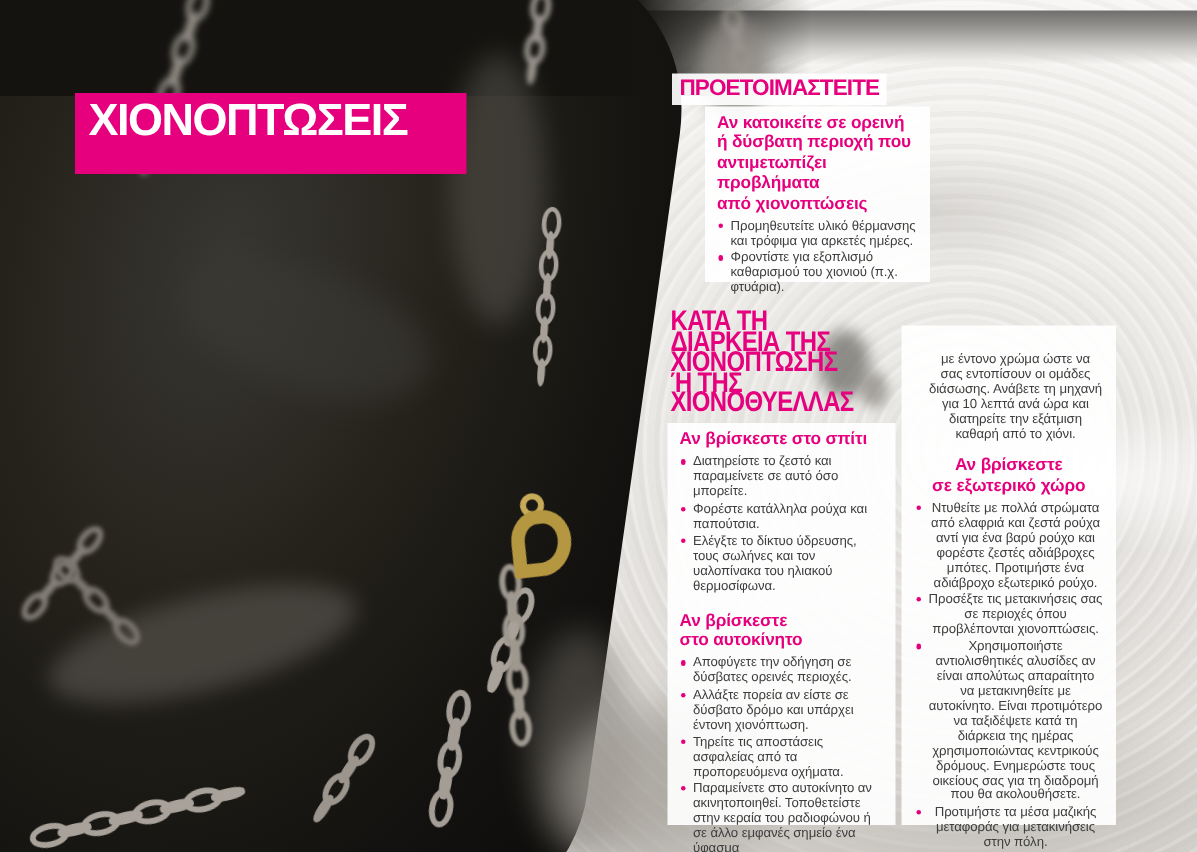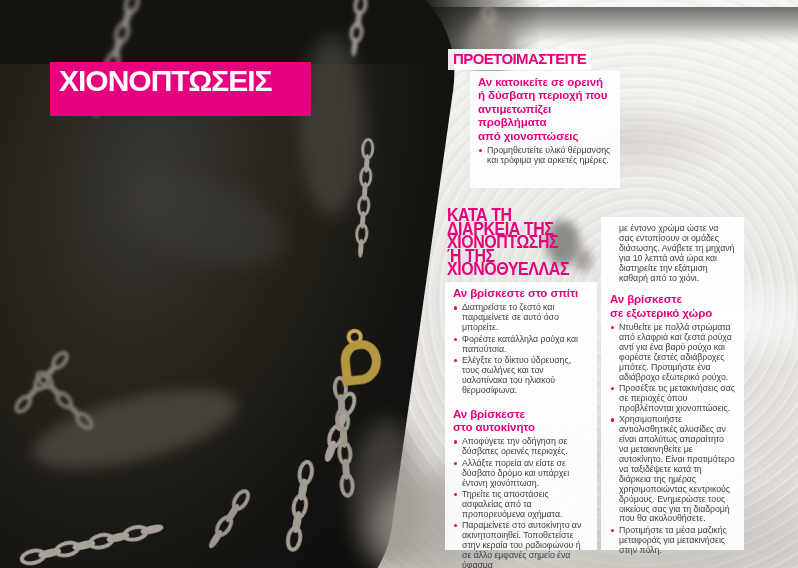--- a/index.html
+++ b/index.html
@@ -51,21 +51,21 @@
     padding:3px 0 0 9px;box-sizing:border-box;line-height:1.05;
   }
   
   .wbox{position:absolute;background:rgba(255,255,255,.92);box-sizing:border-box;}
   .h-strip{
     left:448px;top:49px;padding:2px 5px 3px 5px;
     color:var(--accent);font-size:15px;font-weight:bold;letter-spacing:-.6px;line-height:1.05;
   }
   .box-prepare{left:448px;top:71px;width:150px;height:117px;padding:5px 8px;margin-left:22px;}
   .box-during{left:445px;top:282px;width:152px;height:268px;padding:5px 8px;}
-  .box-right{left:601px;top:217px;width:143px;height:333px;padding:7px 9px;}
+  .box-right{left:601px;top:217px;width:143px;height:333px;padding:18px 9px;text-align:center;}
   .big-head{
     position:absolute;left:447px;top:208px;width:190px;
     color:var(--accent);font-size:19px;font-weight:bold;line-height:13.6px;
     letter-spacing:-.5px;white-space:pre-line;
     transform:scaleX(.84);transform-origin:top left;
   }
   .sub-head{
     color:var(--accent);font-size:11.5px;font-weight:bold;line-height:13.4px;
     white-space:pre-line;margin:0 0 3px 0;letter-spacing:-.1px;
   }
@@ -193,20 +193,21 @@
   <div class="wbox h-strip">
     <span>ΠΡΟΕΤΟΙΜΑΣΤΕΙΤΕ</span>
   </div>
   <div class="wbox box-prepare">
     <div class="sub-head">Αν κατοικείτε σε ορεινή
 ή δύσβατη περιοχή που
 αντιμετωπίζει προβλήματα
 από χιονοπτώσεις</div>
     <ul class="blist">
         <li><span class="dot"></span><span>Προμηθευτείτε υλικό θέρμανσης και τρόφιμα για αρκετές ημέρες.</span></li>
+        <li><span class="dot"></span><span>Φροντίστε για εξοπλισμό καθαρισμού του χιονιού (π.χ. φτυάρια).</span></li>
       </ul>
   </div>
 
   <div class="big-head">ΚΑΤΑ ΤΗ
 ΔΙΑΡΚΕΙΑ ΤΗΣ
 ΧΙΟΝΟΠΤΩΣΗΣ
 Ή ΤΗΣ
 ΧΙΟΝΟΘΥΕΛΛΑΣ</div>
 
   <div class="wbox box-during">

